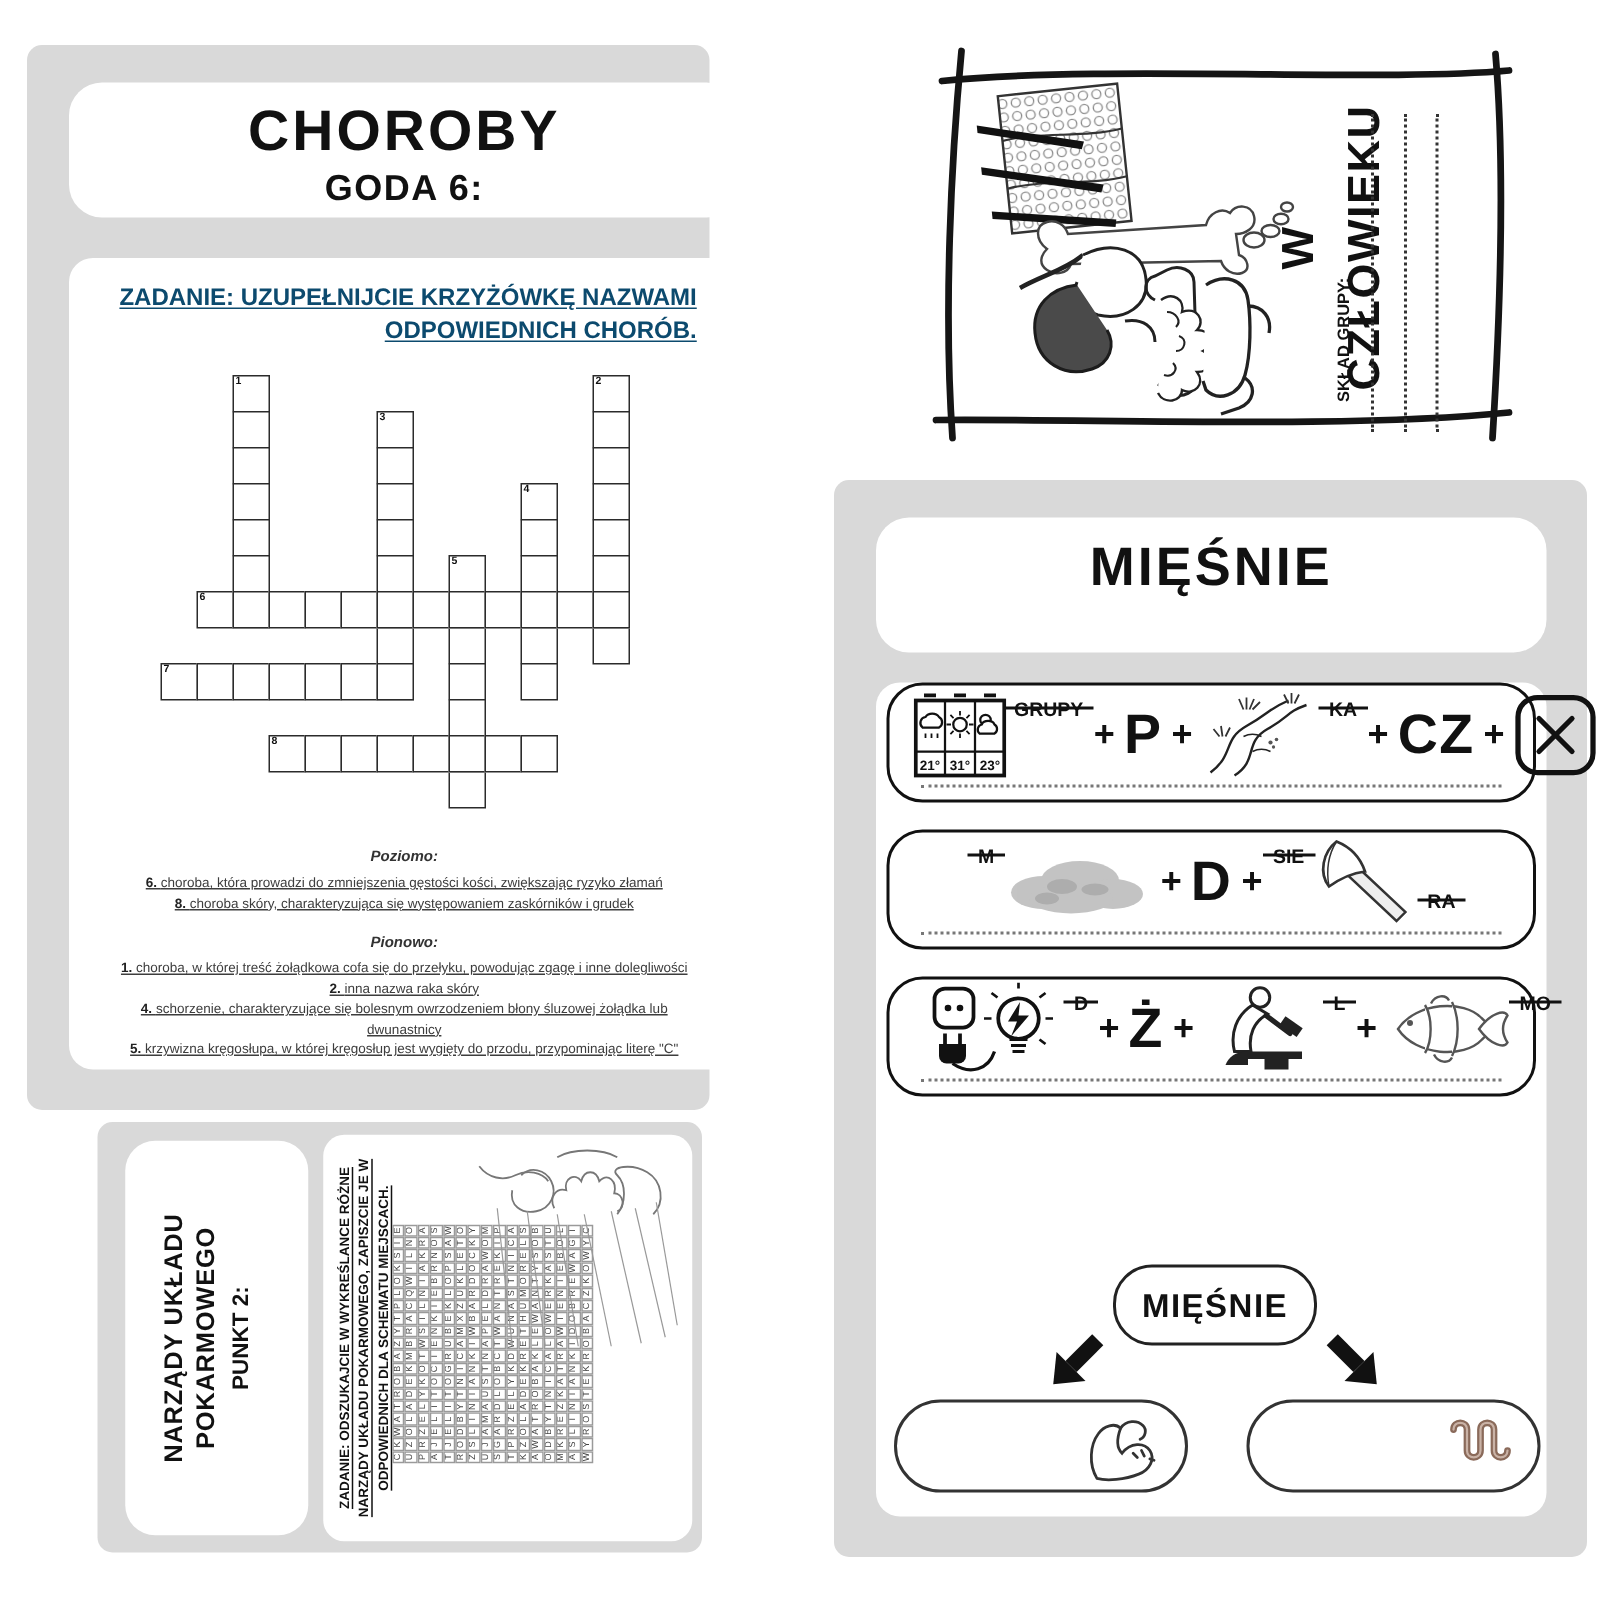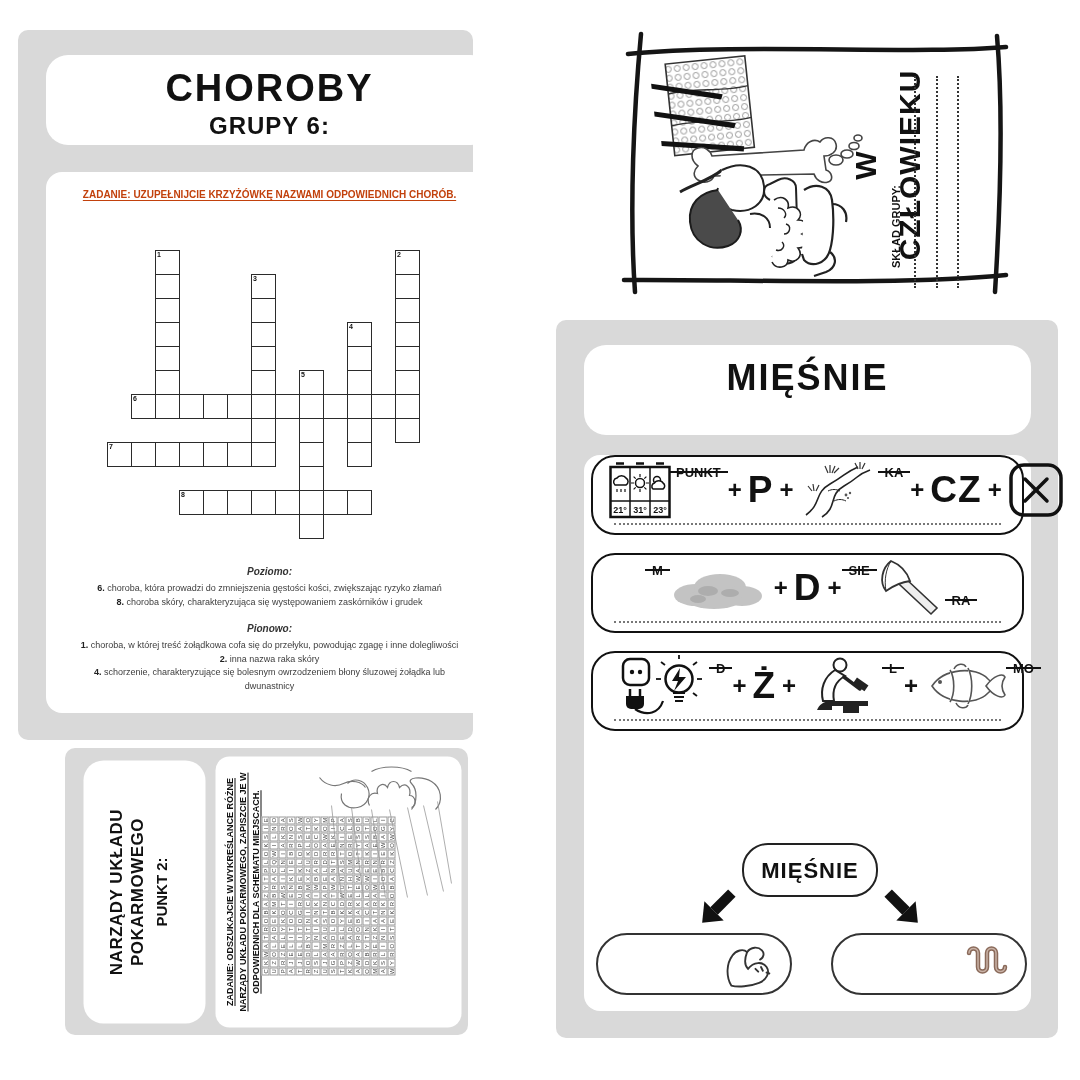--- a/index.html
+++ b/index.html
@@ -3,29 +3,29 @@
 <meta charset="utf-8">
 <style>
   * { margin:0; padding:0; box-sizing:border-box; }
   html,body { width:1080px; height:1080px; background:#ffffff; overflow:hidden;
               font-family:"Liberation Sans", sans-serif; }
   .page { position:absolute; background:#d9d9d9; border-radius:10px; }
   .pill { position:absolute; background:#fff; border-radius:22px; text-align:center; }
   .panel { position:absolute; background:#fff; border-radius:16px; }
   .big-title { font-weight:bold; font-size:38px; letter-spacing:2px; color:#111; padding-top:12px; }
   .sub-title { font-weight:bold; font-size:24px; letter-spacing:1px; color:#111; margin-top:2px; }
-  .task { font-weight:bold; font-size:10px; color:#c2410c; text-align:center;
+  .task { font-weight:bold; font-size:16px; color:#0c4a6e; text-align:right;
           text-decoration:underline; text-underline-offset:2px; margin:16px auto 0 auto; line-height:1.4; }
   
   #crossword { position:absolute; }
   .cw-cell { position:absolute; background:#fff; border:1.5px solid #2b2b2b; }
   .cw-num { position:absolute; left:1px; top:0; font-size:7px; font-weight:bold; color:#111; }
   .clues { position:absolute; left:20px; right:20px; text-align:center; color:#3d3d3d; }
   .clue-label { font-weight:bold; font-style:italic; font-size:10px; color:#333; margin:14px 0 5px 0; }
-  .clue-line { font-size:9px; line-height:1.5; max-width:402px; margin:0 auto; }
+  .clue-line { font-size:9px; line-height:1.5; max-width:402px; margin:0 auto;text-decoration:underline; }
   .clue-line b { color:#222; }
   
   .rot { position:absolute; transform:rotate(-90deg); }
   
   .cover-title { font-weight:bold; font-size:30px; letter-spacing:1px; color:#111; text-align:center; }
   .cover-group { font-weight:bold; font-size:11px; color:#111; text-align:left; }
   .dotline { position:absolute; border-left:2px dotted #333; width:0; height:212px; top:48px; }
   
   .ws-title { font-weight:bold; font-size:17px; line-height:1.25; color:#111; letter-spacing:0.5px; }
   .ws-sub { font-weight:bold; font-size:15px; color:#111; margin-top:4px; }
@@ -53,21 +53,21 @@
   .scheme-label { font-weight:bold; font-size:22px; letter-spacing:1px; color:#111; line-height:52px; }
   .answer-pill { position:absolute; border:2px solid #333; border-radius:31px; background:#fff; height:62px; width:196px; }
   .answer-pill .ricon { position:absolute; right:12px; top:6px; }
 </style>
 </head>
 <body>
 
 <div class="page" style="left:18px; top:30px; width:455px; height:710px;">
   <div class="pill" style="left:28px; top:25px; width:447px; height:90px;">
     <div class="big-title">CHOROBY</div>
-    <div class="sub-title">GRUPY 6:</div>
+    <div class="sub-title">GODA 6:</div>
   </div>
   <div class="panel" style="left:28px; top:142px; width:447px; height:541px;">
     <div class="task" style="width:390px;">ZADANIE: UZUPEŁNIJCIE KRZYŻÓWKĘ NAZWAMI ODPOWIEDNICH CHORÓB.</div>
     <div id="crossword" style="left: 61px; top: 78px; position: absolute; width: 312px; height: 288px;">
         <div class="cw-cell" style="left: 48px; top: 0px; width: 25px; height: 25px;">
           <span class="cw-num">1</span>
         </div>
         <div class="cw-cell" style="left: 48px; top: 24px; width: 25px; height: 25px;"></div>
         <div class="cw-cell" style="left: 48px; top: 48px; width: 25px; height: 25px;"></div>
         <div class="cw-cell" style="left: 48px; top: 72px; width: 25px; height: 25px;"></div>
@@ -149,20 +149,21 @@
       <div class="clue-label">Poziomo:</div>
       <div id="across-clues">
           <div class="clue-line"><b>6. </b>choroba, która prowadzi do zmniejszenia gęstości kości, zwiększając ryzyko złamań</div>
           <div class="clue-line"><b>8. </b>choroba skóry, charakteryzująca się występowaniem zaskórników i grudek</div>
         </div>
       <div class="clue-label">Pionowo:</div>
       <div id="down-clues">
           <div class="clue-line"><b>1. </b>choroba, w której treść żołądkowa cofa się do przełyku, powodując zgagę i inne dolegliwości</div>
           <div class="clue-line"><b>2. </b>inna nazwa raka skóry</div>
           <div class="clue-line"><b>4. </b>schorzenie, charakteryzujące się bolesnym owrzodzeniem błony śluzowej żołądka lub dwunastnicy</div>
+          <div class="clue-line"><b>5. </b>krzywizna kręgosłupa, w której kręgosłup jest wygięty do przodu, przypominając literę "C"</div>
         </div>
     </div>
   </div>
 </div>
 
 <div style="position:absolute; left:618px; top:28px; width:394px; height:270px; background:#fff;">
   <svg width="394" height="270" style="position:absolute; left:0; top:0;" viewBox="0 0 394 270">
     <g fill="none" stroke="#151515" stroke-width="4.5" stroke-linecap="round">
       <path d="M 10 26 C 120 15, 300 27, 388 19"></path>
       <path d="M 379 8 C 386 90, 381 200, 377 264"></path>
@@ -247,21 +248,21 @@
       <circle cx="48" cy="19" r="3.5"></circle>
       <path d="M44 28 a3.5 3.5 0 0 1 1.5 -6 a4.5 3.5 0 0 1 8.5 0 a3.5 3.5 0 0 1 0 6 z" fill="#fff"></path>
     </g>
     <g font-family="Liberation Sans, sans-serif" font-size="9" font-weight="bold" fill="#111" text-anchor="middle">
       <text x="11" y="52">21°</text>
                 <text x="31" y="52">31°</text>
                 <text x="51" y="52">23°</text>
     </g>
             </svg>
           </span>
-          <span class="struck up">PUNKT</span>
+          <span class="struck up">GRUPY</span>
           <span class="plus">+</span>
           <span class="bigletter">P</span>
           <span class="plus">+</span>
           <span class="ricon">
             <svg width="80" height="58" viewBox="0 0 80 58">
     <g fill="none" stroke="#222" stroke-width="1.6">
       <path d="M6 54 C 22 42, 14 32, 30 23 C 46 14, 44 12, 58 6"></path>
       <path d="M22 56 C 38 46, 28 34, 44 25 C 60 16, 56 14, 70 9"></path>
       <path d="M34 40 c4 -2 8 -2 12 0 M28 30 c4 -2 8 -2 12 0" stroke-width="1"></path>
     </g>

